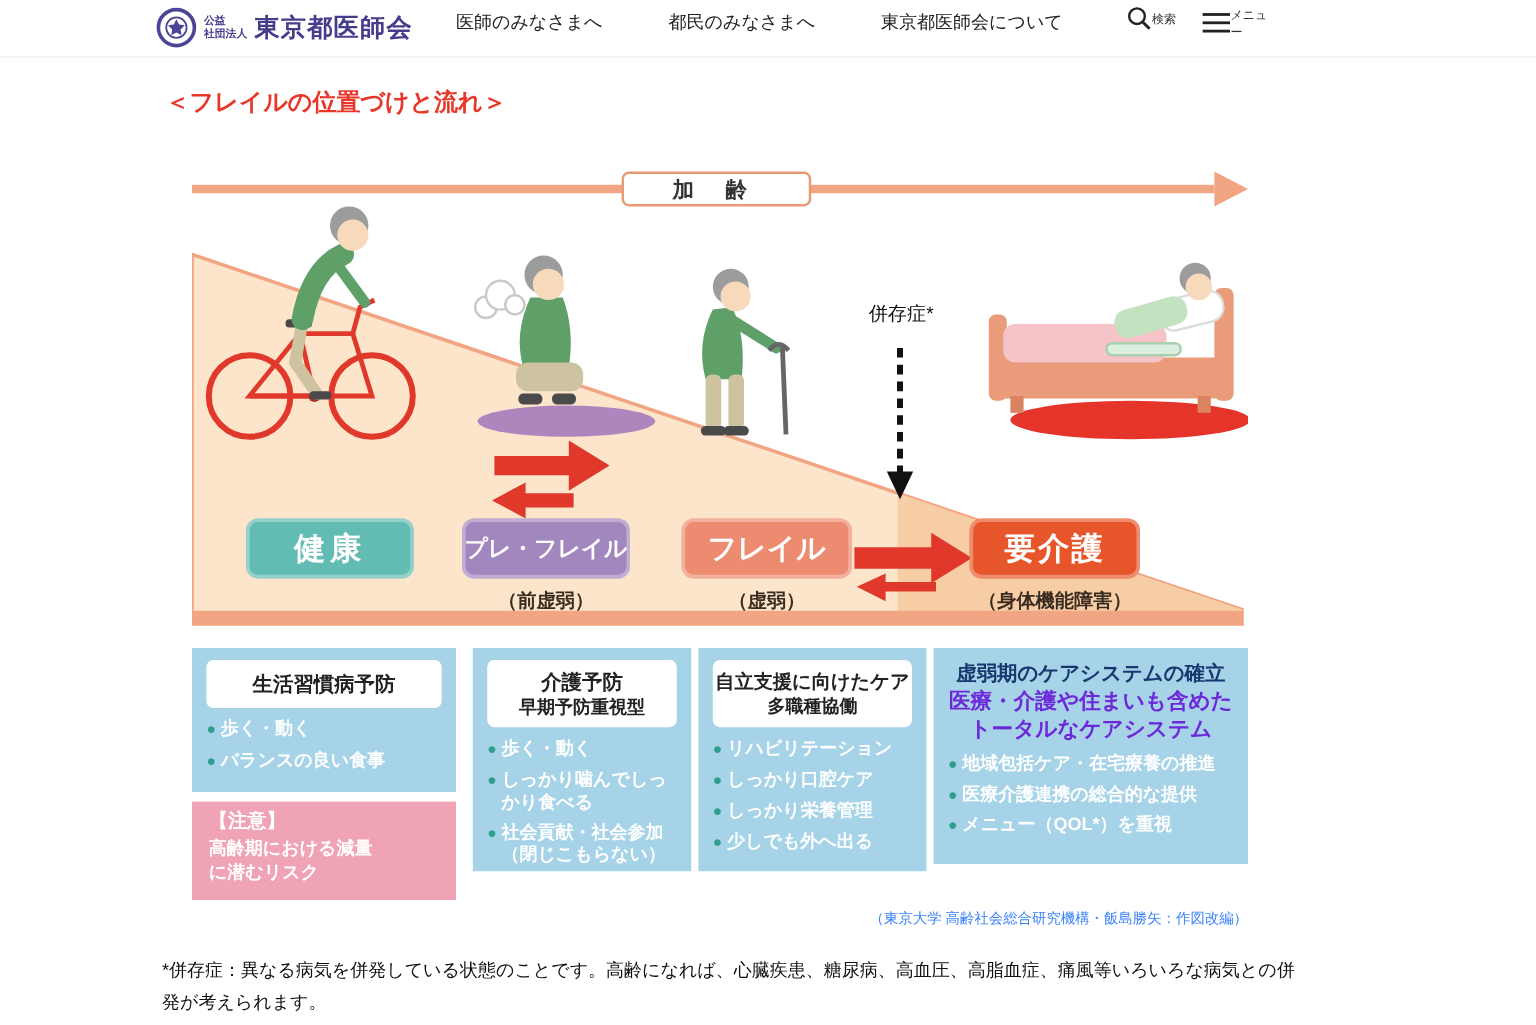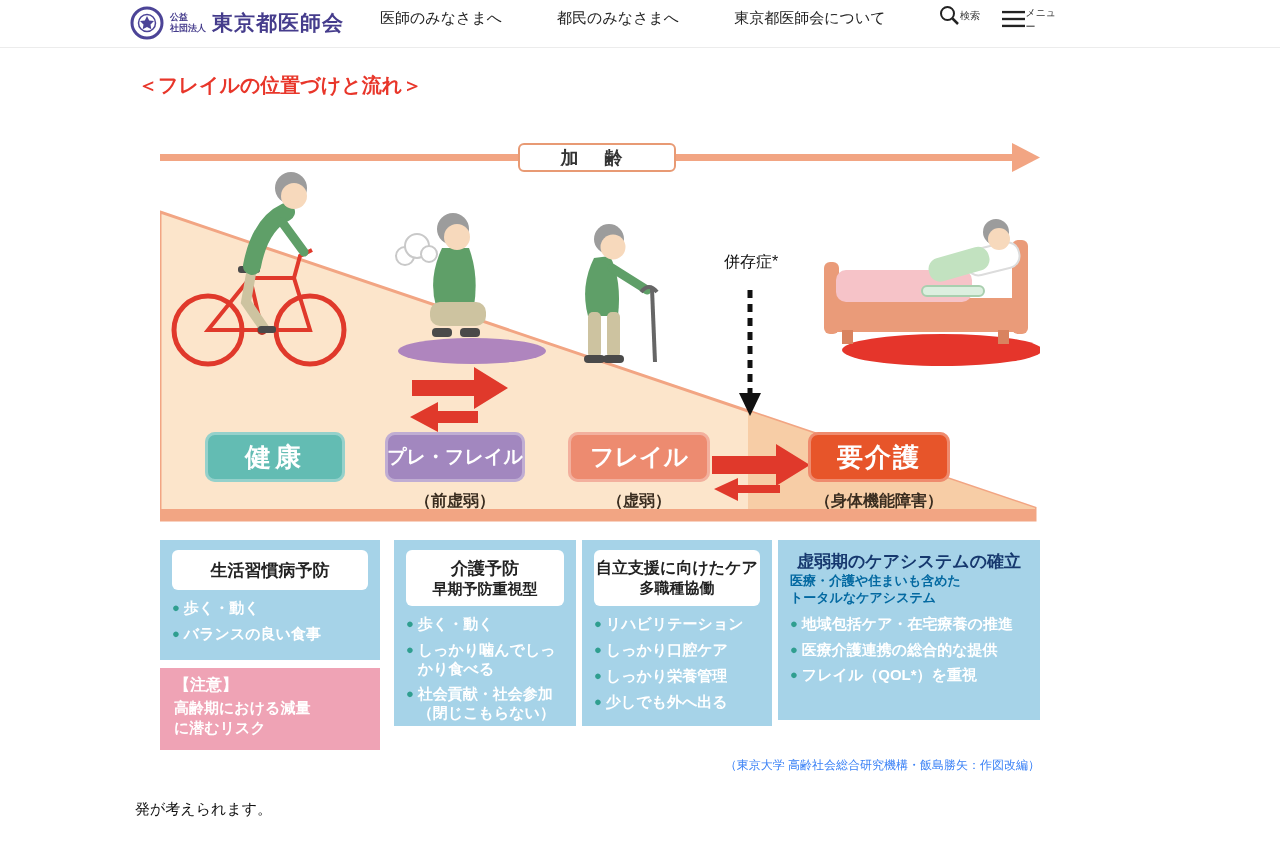--- a/index.html
+++ b/index.html
@@ -35,21 +35,21 @@
   
   .info-box { position:absolute; top:540px; background:#A6D3E8; padding:10px 12px; }
   .info-head { background:#fff; border-radius:6px; text-align:center; font-weight:bold; color:#222;
     display:flex; flex-direction:column; justify-content:center; margin-bottom:9px; }
   .info-head .t1 { font-size:17px; }
   .info-head .t2 { font-size:15px; }
   .bullets { display:flex; flex-direction:column; gap:7px; }
   .bullet { display:flex; gap:4px; font-size:15px; font-weight:bold; color:#fff; line-height:1.25; }
   .bullet .dot { color:#2F9E8F; font-size:13px; line-height:1.45; flex:0 0 auto; }
   .box4-title { font-size:17px; font-weight:bold; color:#16386E; text-align:center; }
-  .box4-sub { font-size:13px; font-weight:bold; color:#0369a1; line-height:1.3; }
+  .box4-sub { font-size:18px; font-weight:bold; color:#6d28d9; text-align:center; line-height:1.3; }
   .caution { position:absolute; left:160px; top:668px; width:220px; height:82px; background:#EFA3B5;
     padding:6px 14px; color:#fff; font-weight:bold; line-height:1.35; }
   .caution .ch { font-size:16px; margin-bottom:2px; }
   .caution .cl { font-size:15px; }
 
   .credit { position:absolute; left:160px; top:757px; width:880px; text-align:right; font-size:12px; color:#3b82f6; }
   .footnote { position:absolute; left:135px; top:795px; width:1030px; font-size:15px; color:#111; line-height:1.8; }
 </style>
 </head>
 <body>
@@ -276,24 +276,25 @@
       <div class="bullet">
         <span class="dot">●</span>
         <span>地域包括ケア・在宅療養の推進</span>
       </div>
       <div class="bullet">
         <span class="dot">●</span>
         <span>医療介護連携の総合的な提供</span>
       </div>
       <div class="bullet">
         <span class="dot">●</span>
-        <span>フレイル（QOL*）を重視</span>
+        <span>メニュー（QOL*）を重視</span>
       </div>
     </div>
   </div>
 
   <div class="credit">（東京大学 高齢社会総合研究機構・飯島勝矢：作図改編）</div>
 
   <div class="footnote">
+    <div>*併存症：異なる病気を併発している状態のことです。高齢になれば、心臓疾患、糖尿病、高血圧、高脂血症、痛風等いろいろな病気との併</div>
     <div>発が考えられます。</div>
   </div>
 
 </div>
 
 </body></html>

